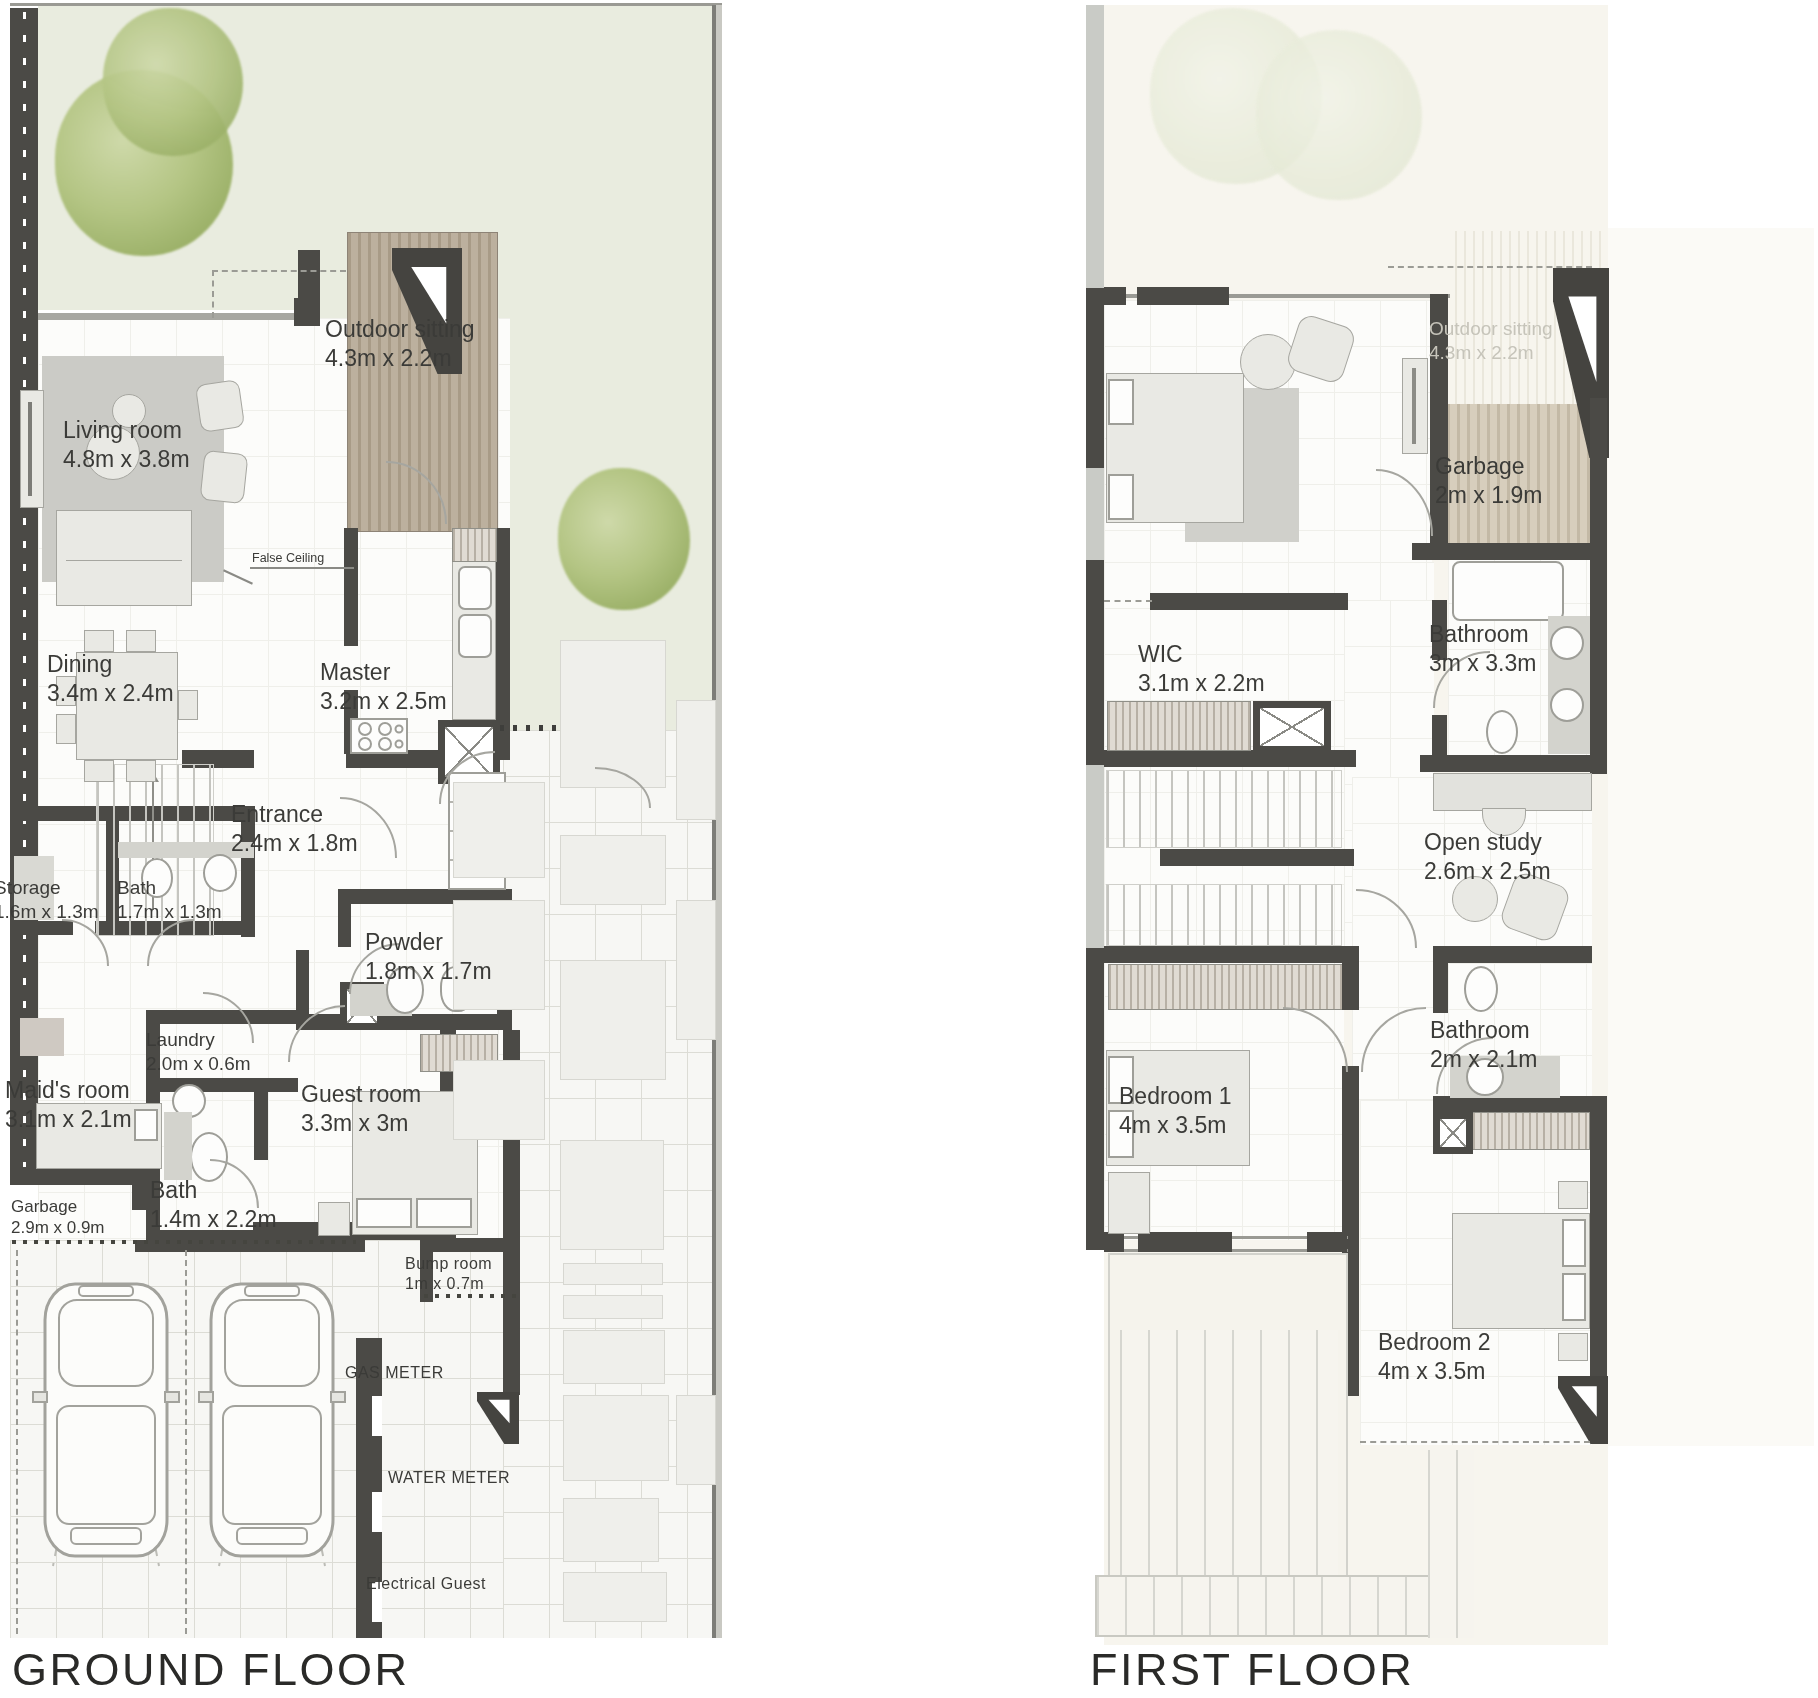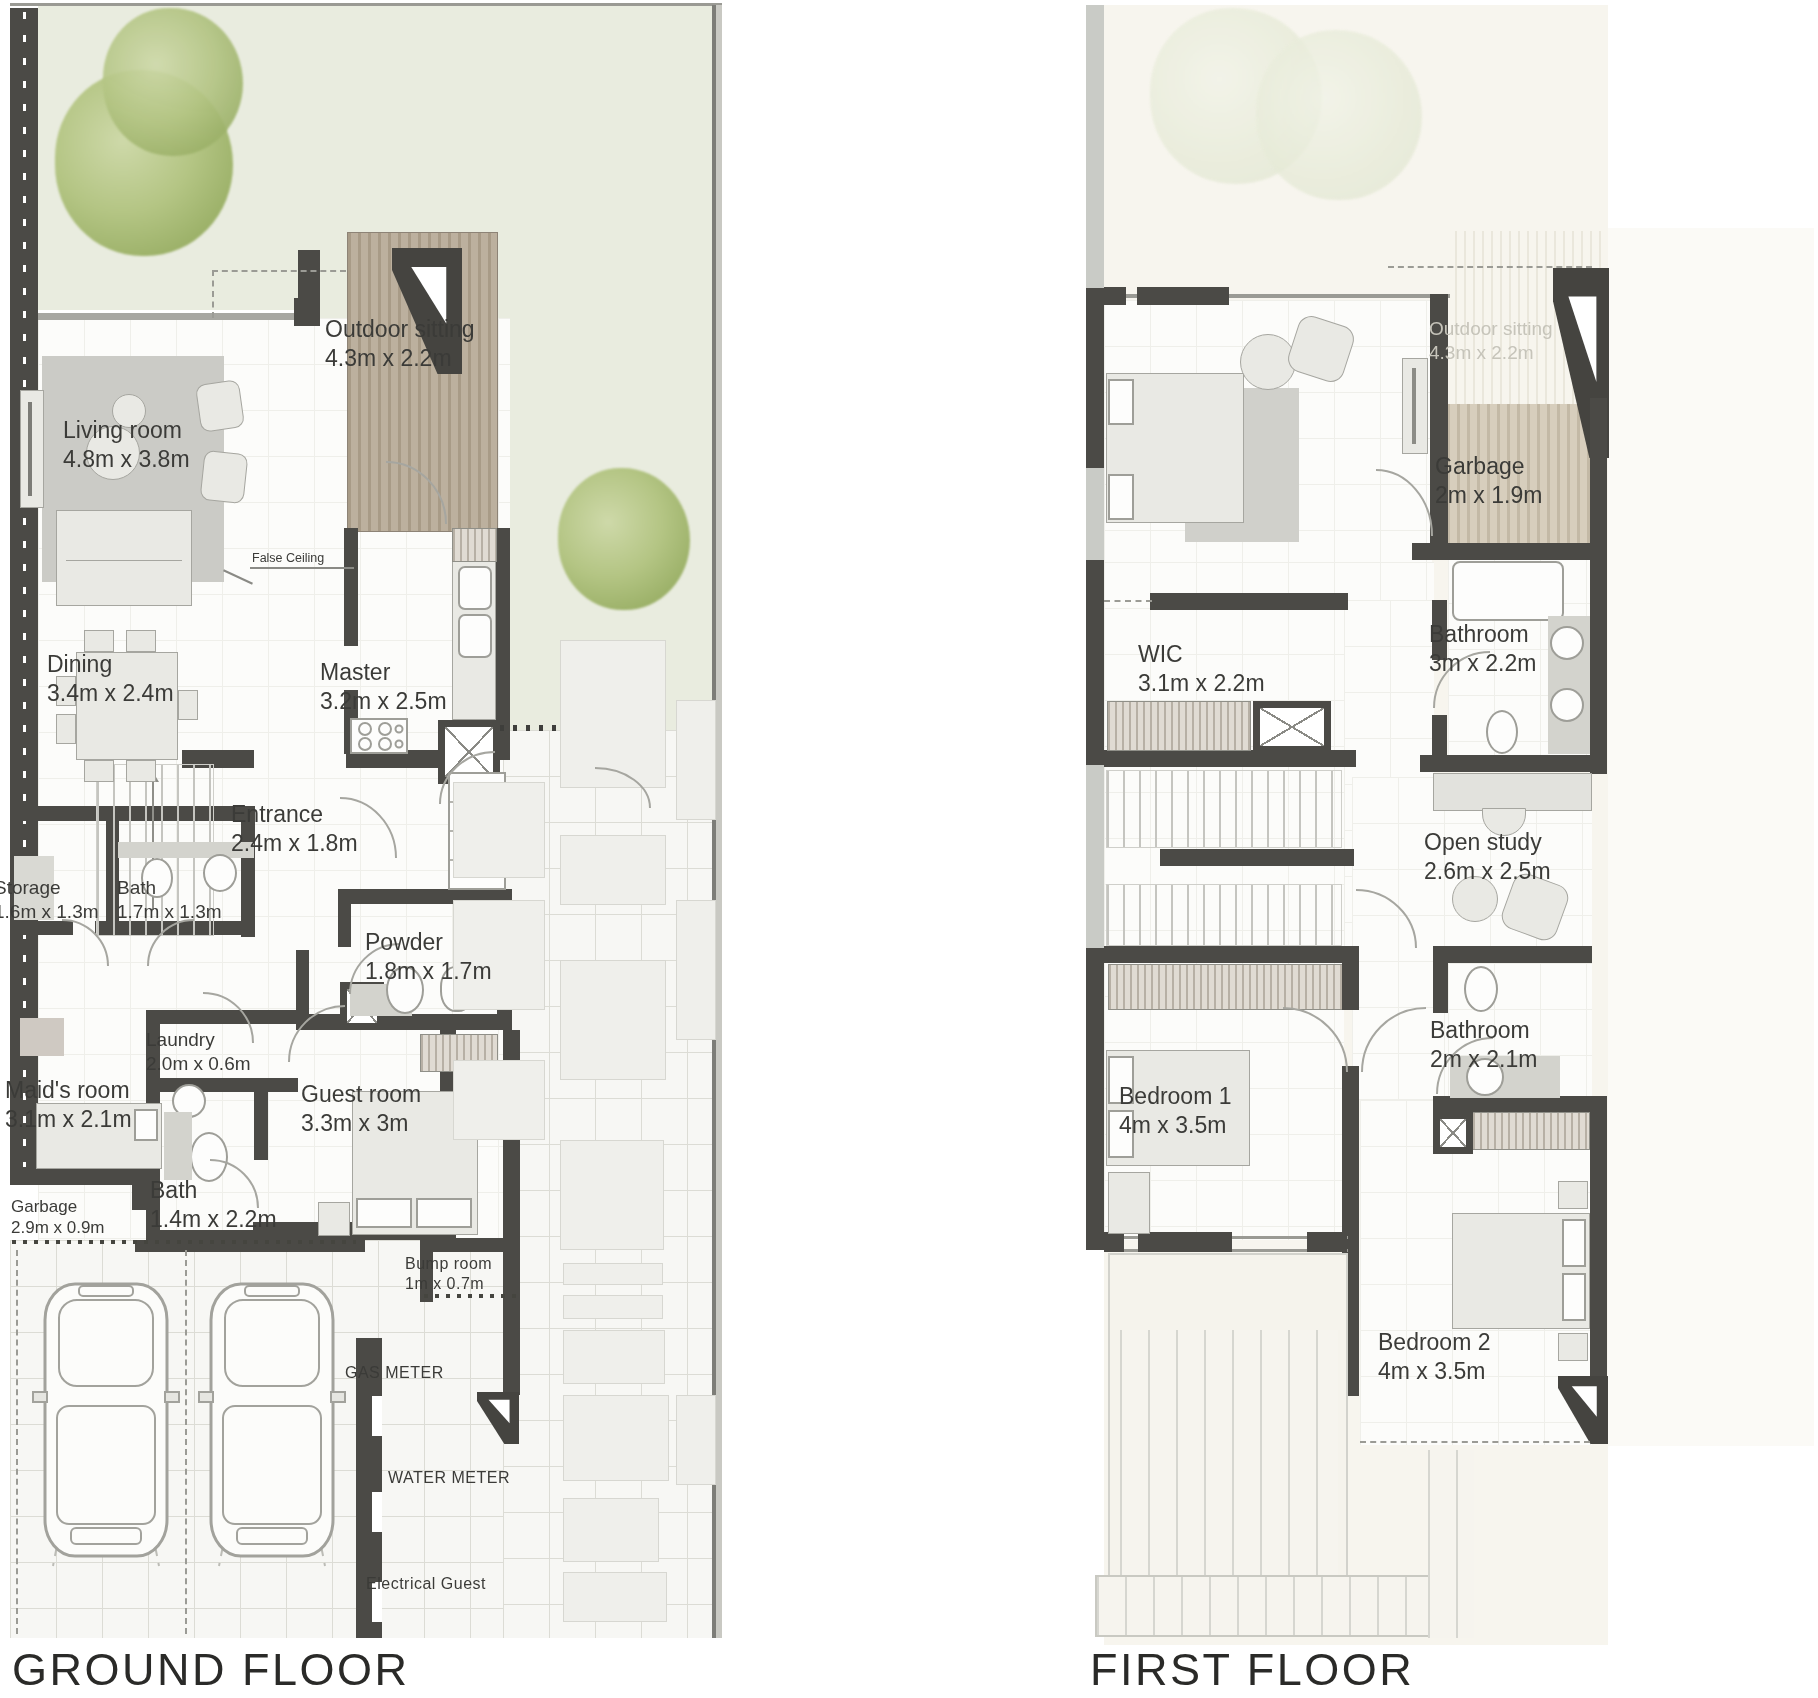--- a/index.html
+++ b/index.html
@@ -464,21 +464,21 @@
   <div class="lbl s19 ghostlbl" style="left:1429px;top:317px;width:190px">
     <span>Outdoor sitting</span>
       <span>4.3m x 2.2m</span>
     </div>
   <div class="lbl" style="left:1435px;top:452px;width:160px">
     <span>Garbage</span>
       <span>2m x 1.9m</span>
     </div>
   <div class="lbl" style="left:1429px;top:620px;width:180px">
     <span>Bathroom</span>
-      <span>3m x 2.2m</span>
+      <span>3m x 3.3m</span>
     </div>
   <div class="lbl" style="left:1138px;top:640px;width:180px">
     <span>WIC</span>
       <span>3.1m x 2.2m</span>
     </div>
   <div class="lbl" style="left:1424px;top:828px;width:190px">
     <span>Open study</span>
       <span>2.6m x 2.5m</span>
     </div>
   <div class="lbl" style="left:1430px;top:1016px;width:180px">

